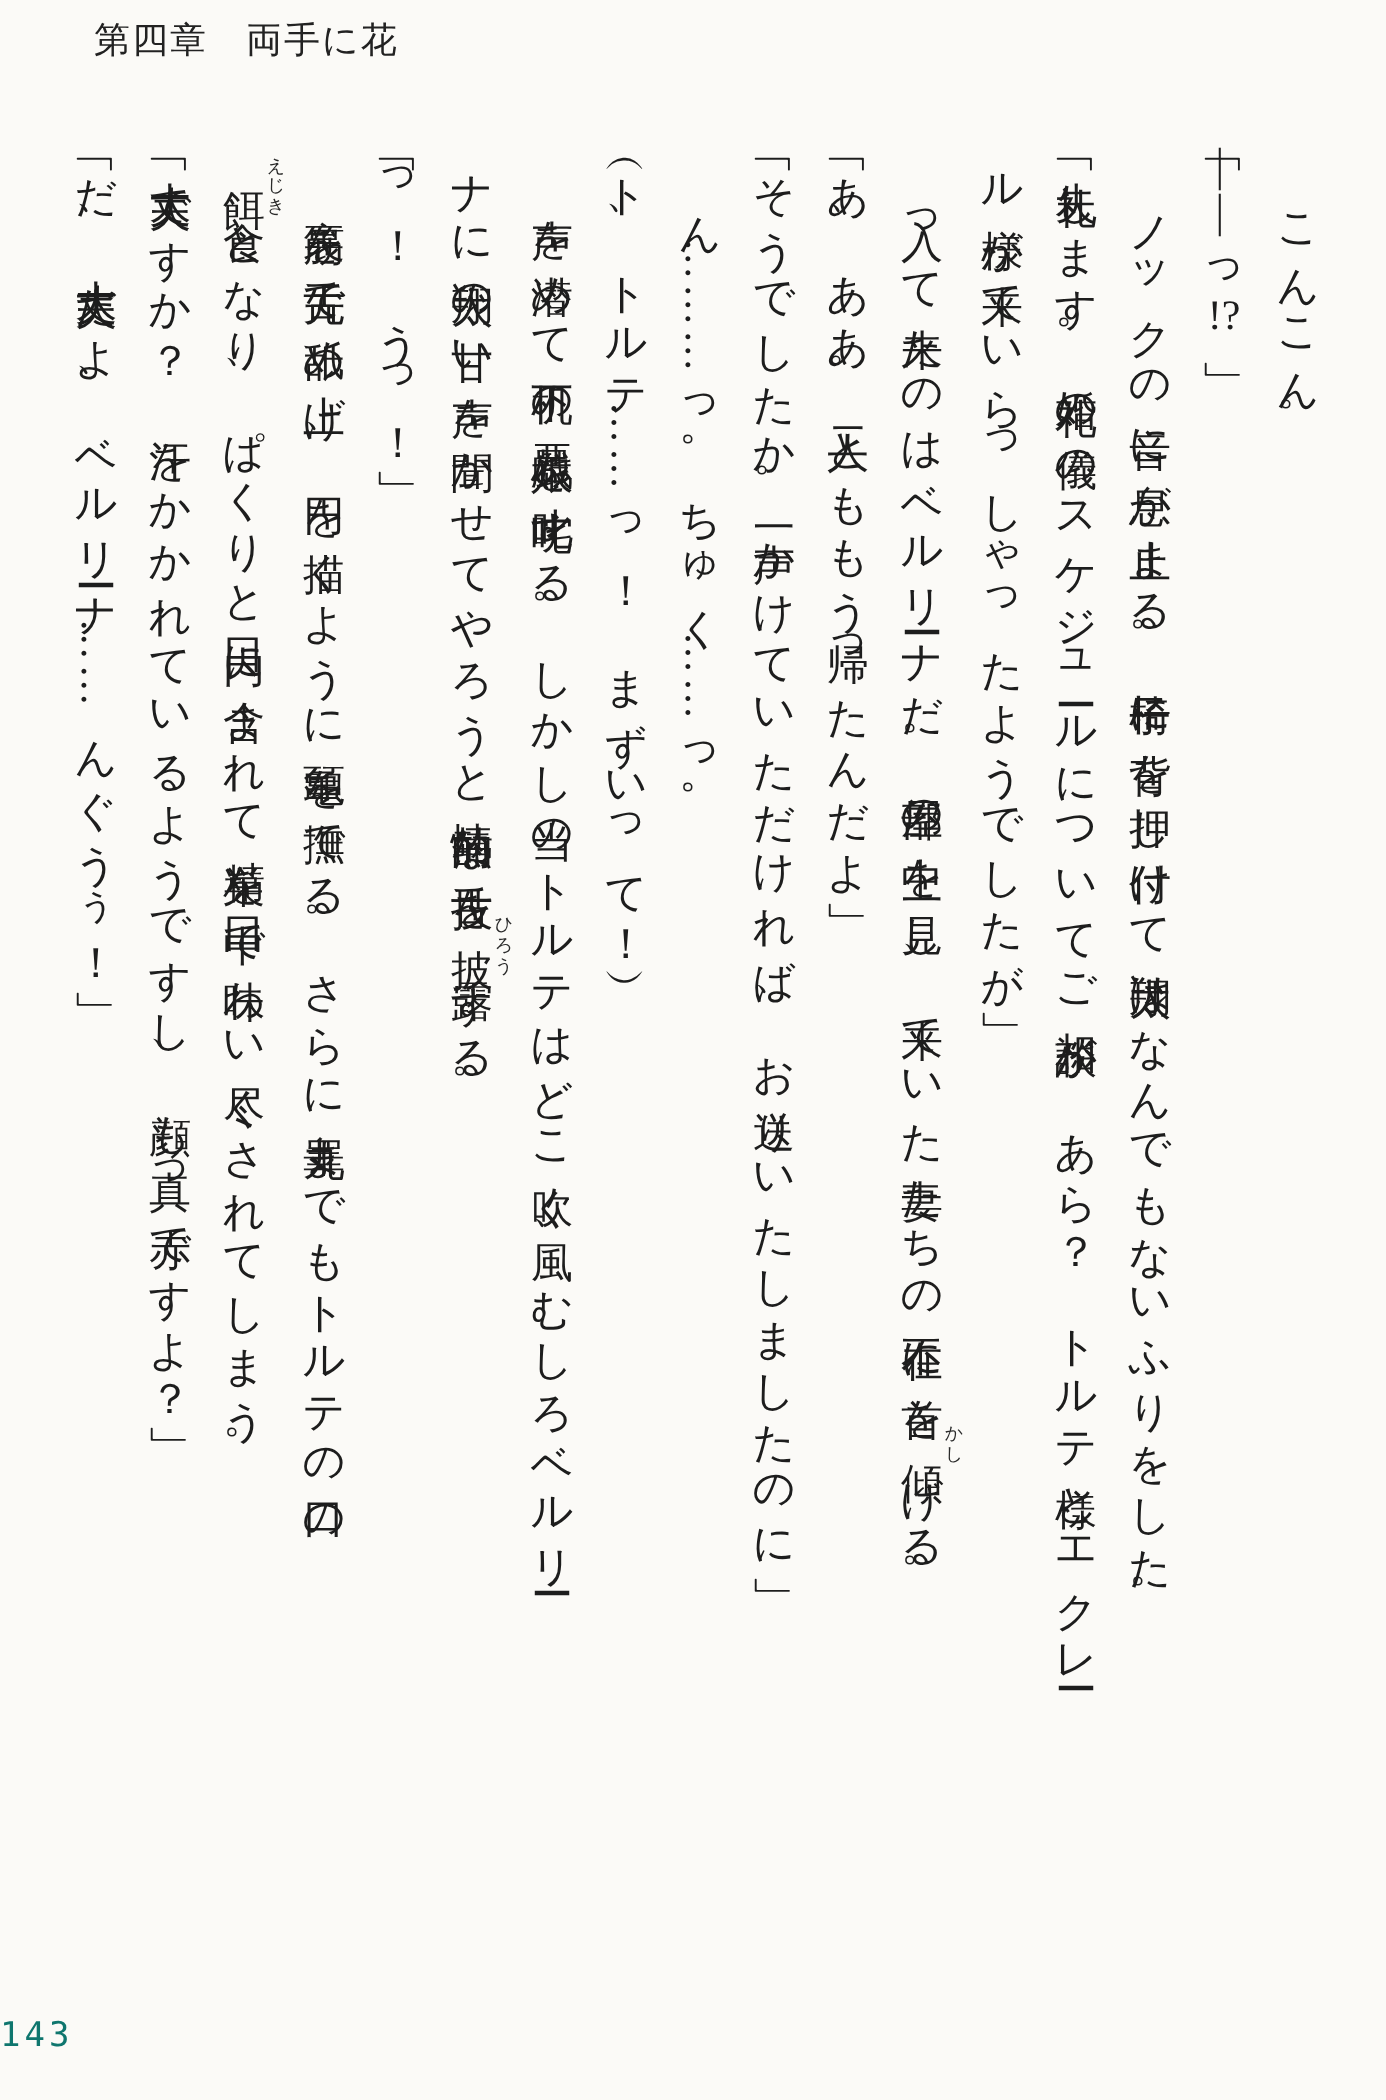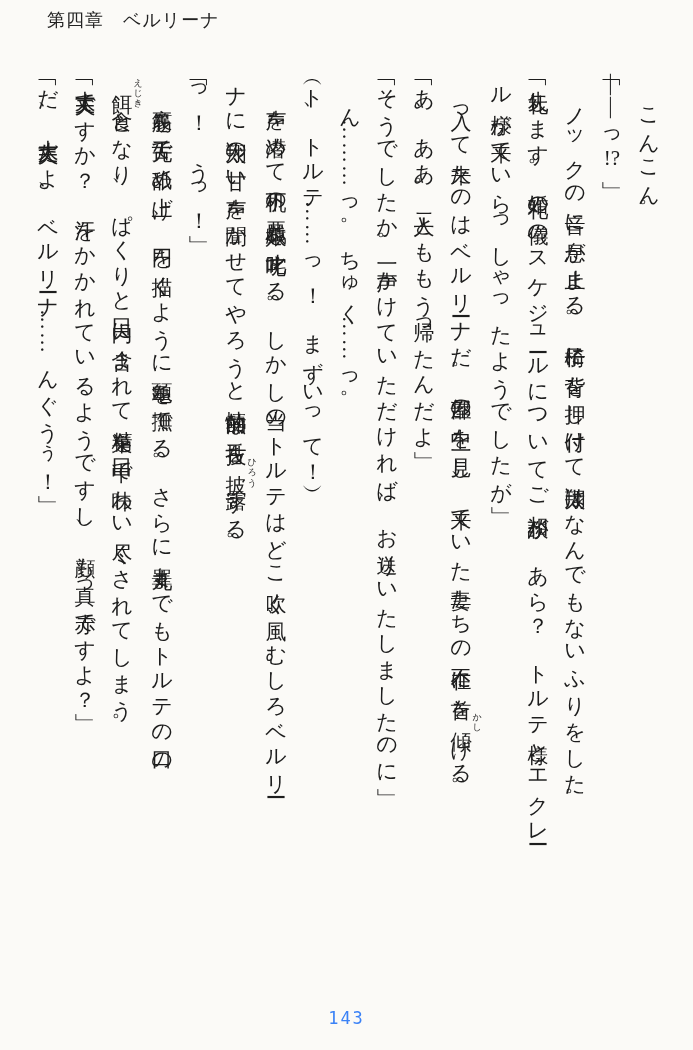--- a/index.html
+++ b/index.html
@@ -53,33 +53,33 @@
   ruby rt {
     font-size: 9px;
     letter-spacing: 0;
     color: #2a2a2a;
   }
   .page-number {
     position: absolute;
     bottom: 22px;
     left: 0;
     width: 100%;
-    text-align: center;
+    text-align: left;
     font-family: "DejaVu Sans Mono", "Liberation Mono", monospace;
     font-size: 17px;
     letter-spacing: 2px;
-    color: #3b82f6;
+    color: #0f766e;
     margin-top: 40px;
   }
 </style>
 </head>
 <body>
 
 <div class="page">
-  <div class="chapter-header">第四章　ベルリーナ</div>
+  <div class="chapter-header">第四章　両手に花</div>
 
   <div class="text-body">
       <p class="line indent">こんこん。</p>
       <p class="line">「――っ<span class="tcy">!?</span>」</p>
       <p class="line indent">ノックの音に息が止まる。椅子に背を押し付けて翔太はなんでもないふりをした。</p>
       <p class="line">「失礼します。婚礼の儀のスケジュールについてご相談が。あら？　トルテ様とエクレー</p>
       <p class="line">ル様が来ていらっしゃったようでしたが」</p>
       <p class="line indent">入って来たのはベルリーナだ。部屋の中を一見し、来ていた妻たちの不在に首を<ruby>傾<rt>かし</rt></ruby>げる。</p>
       <p class="line">「あ、ああ。二人とももう帰ったんだよ」</p>
       <p class="line">「そうでしたか。一声かけていただければ、お送りいたしましたのに」</p>

